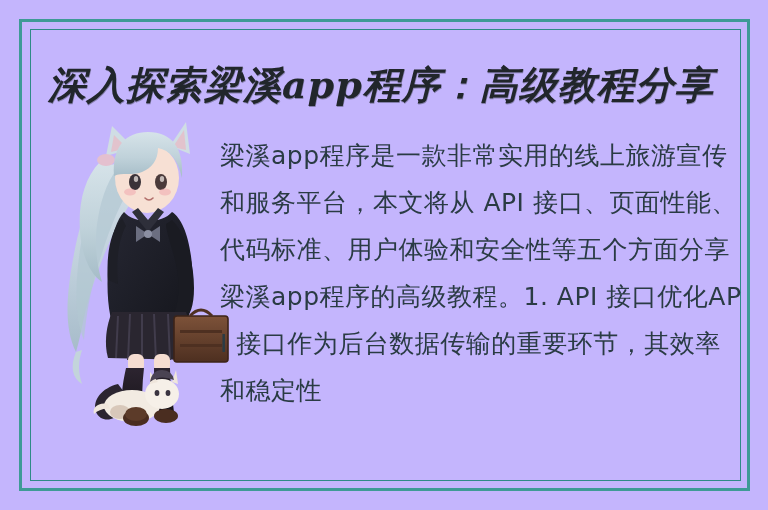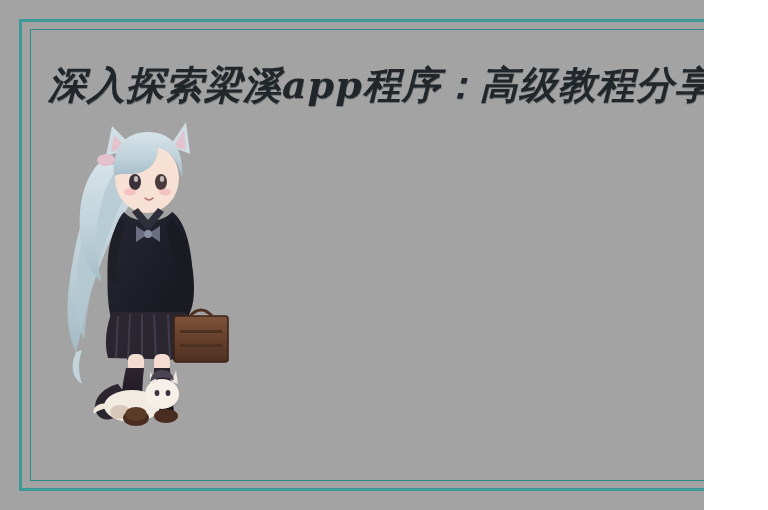--- a/index.html
+++ b/index.html
@@ -2,23 +2,23 @@
 <html><head>
 <meta charset="utf-8">
 <style>
   html, body {
     margin: 0;
     padding: 0;
     background: #ffffff;
   }
   #canvas {
     position: relative;
-    width: 704px;
+    width: 768px;
     height: 510px;
-    background: #a3a3a3;
+    background: #c4b5fd;
     overflow: hidden;
     font-family: "Liberation Sans", "DejaVu Sans", sans-serif;
   }
 
   
   .frame-outer {
     position: absolute;
     left: 19px;
     top: 19px;
     width: 731px;
@@ -214,14 +214,15 @@
       </g>
 
       <g>
         <ellipse cx="74" cy="302" rx="13" ry="8" fill="#4a2d20"></ellipse>
         <ellipse cx="74" cy="298" rx="11" ry="7" fill="#5c3b29"></ellipse>
         <ellipse cx="104" cy="300" rx="12" ry="7" fill="#4a2d20"></ellipse>
       </g>
     </svg>
   </div>
 
+  <div class="body-copy">梁溪app程序是一款非常实用的线上旅游宣传和服务平台，本文将从 API 接口、页面性能、代码标准、用户体验和安全性等五个方面分享梁溪app程序的高级教程。1. API 接口优化API 接口作为后台数据传输的重要环节，其效率和稳定性</div>
 
 </div>
 
 </body></html>

